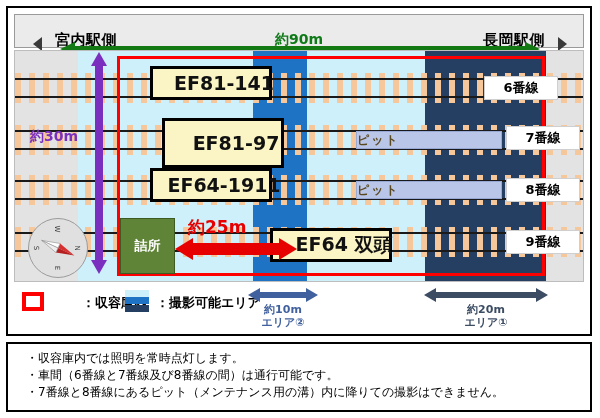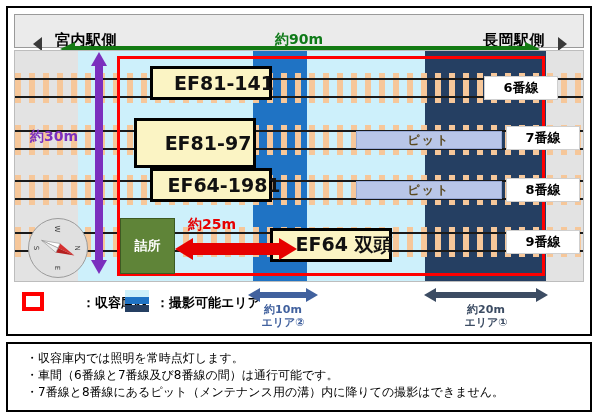--- a/index.html
+++ b/index.html
@@ -41,21 +41,21 @@
 
   
   .track{position:absolute;left:0;width:570px;height:30px;}
   .sleepers{position:absolute;left:0;top:0;width:100%;height:30px;
      background-image:repeating-linear-gradient(to right,#f6c79a 0px,#f6c79a 6px,transparent 6px,transparent 14px);}
   .rail{position:absolute;left:0;width:100%;height:2px;background:#1a1a1a;}
   .rail-a{top:5px;} .rail-b{top:23px;}
 
   
   .pit{position:absolute;height:18px;background:#b9c6e8;border:1px solid #98a9d6;box-sizing:border-box;
-       color:#5b4a20;font-size:12px;font-weight:bold;text-align:center;line-height:16px;letter-spacing:2px;}
+       color:#5b4a20;font-size:12px;font-weight:bold;line-height:16px;letter-spacing:2px;}
 
   
   .plate{position:absolute;background:#fbf4c4;border:3px solid #000;box-sizing:border-box;
          font-size:19px;font-weight:bold;color:#111;display:flex;align-items:center;justify-content:center;
          letter-spacing:0px;white-space:nowrap;padding-left:26px;}
 
   
   .tnum{position:absolute;background:#fff;border:1px solid #cfcfcf;box-sizing:border-box;
         font-size:13px;font-weight:bold;color:#000;display:flex;align-items:center;justify-content:center;}
 
@@ -72,21 +72,21 @@
   .parrow .bar{position:absolute;left:4px;top:13px;bottom:13px;width:8px;background:#7b2fbe;}
   .parrow .ht{position:absolute;left:0;top:0;width:0;height:0;border-left:8px solid transparent;border-right:8px solid transparent;border-bottom:14px solid #7b2fbe;}
   .parrow .hb{position:absolute;left:0;bottom:0;width:0;height:0;border-left:8px solid transparent;border-right:8px solid transparent;border-top:14px solid #7b2fbe;}
   .lbl30{position:absolute;left:30px;top:128px;font-size:14px;font-weight:bold;color:#7b2fbe;}
 
   
   .rarrow{position:absolute;left:175px;top:238px;width:122px;height:22px;}
   .rarrow .bar{position:absolute;left:17px;right:17px;top:5px;height:12px;background:#e60000;}
   .rarrow .hl{position:absolute;left:0;top:0;width:0;height:0;border-top:11px solid transparent;border-bottom:11px solid transparent;border-right:18px solid #e60000;}
   .rarrow .hr{position:absolute;right:0;top:0;width:0;height:0;border-top:11px solid transparent;border-bottom:11px solid transparent;border-left:18px solid #e60000;}
-  .lbl25{position:absolute;left:188px;top:216px;font-size:14px;font-weight:bold;color:#e60000;}
+  .lbl25{position:absolute;left:188px;top:216px;font-size:17px;font-weight:bold;color:#e60000;}
 
   
   .lg-redsq{position:absolute;left:22px;top:292px;width:22px;height:19px;border:4px solid #f00;background:#fff;box-sizing:border-box;}
   .lg-t1{position:absolute;left:50px;top:294px;font-size:13px;font-weight:bold;color:#000;margin-left:32px;}
   .sw{position:absolute;left:125px;width:24px;height:7px;}
   .sw1{top:290px;background:#cdf0fb;}
   .sw2{top:297px;background:#1f73c4;}
   .sw3{top:305px;background:#253f62;}
   .lg-t2{position:absolute;left:156px;top:294px;font-size:13px;font-weight:bold;color:#000;}
 
@@ -155,22 +155,22 @@
       <div class="rail rail-b"></div>
     </div>
 
     <div class="pit" style="left:341px;top:80px;width:146px;">ピット</div>
     <div class="pit" style="left:341px;top:130px;width:146px;">ピット</div>
   </div>
 
   <div class="redbox"></div>
 
   <div class="plate" style="left:150px;top:66px;width:122px;height:34px;">EF81-141</div>
-  <div class="plate" style="left:134px;top:118px;width:122px;height:50px;">EF81-97</div>
-  <div class="plate" style="left:150px;top:168px;width:122px;height:34px;">EF64-1981</div>
+  <div class="plate" style="left:162px;top:118px;width:122px;height:50px;">EF81-97</div>
+  <div class="plate" style="left:150px;top:168px;width:122px;height:34px;">EF64-1911</div>
   <div class="plate" style="left:270px;top:228px;width:122px;height:34px;">EF64 双頭</div>
 
   <div class="tnum" style="left:484px;top:76px;width:74px;height:24px;">6番線</div>
   <div class="tnum" style="left:506px;top:126px;width:74px;height:24px;">7番線</div>
   <div class="tnum" style="left:506px;top:178px;width:74px;height:24px;">8番線</div>
   <div class="tnum" style="left:506px;top:230px;width:74px;height:24px;">9番線</div>
 
   <div class="hut">詰所</div>
 
   <div class="compass">

